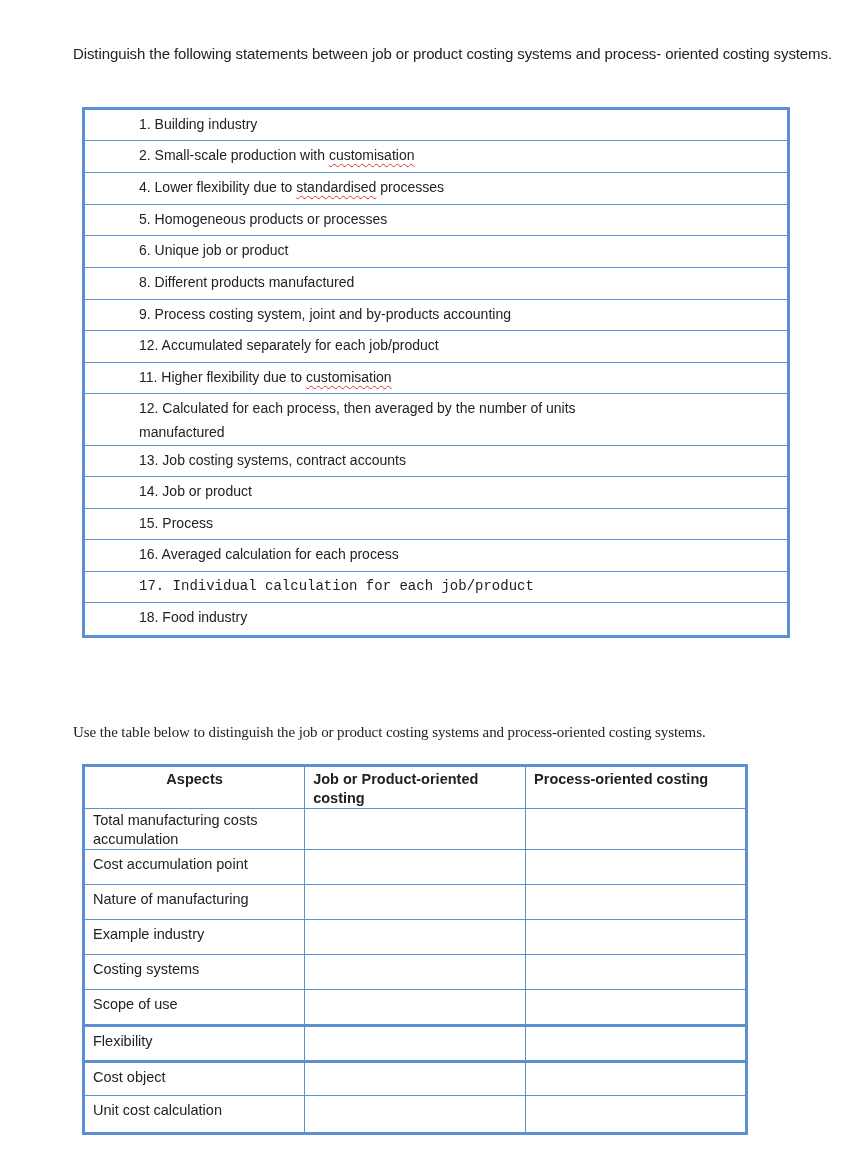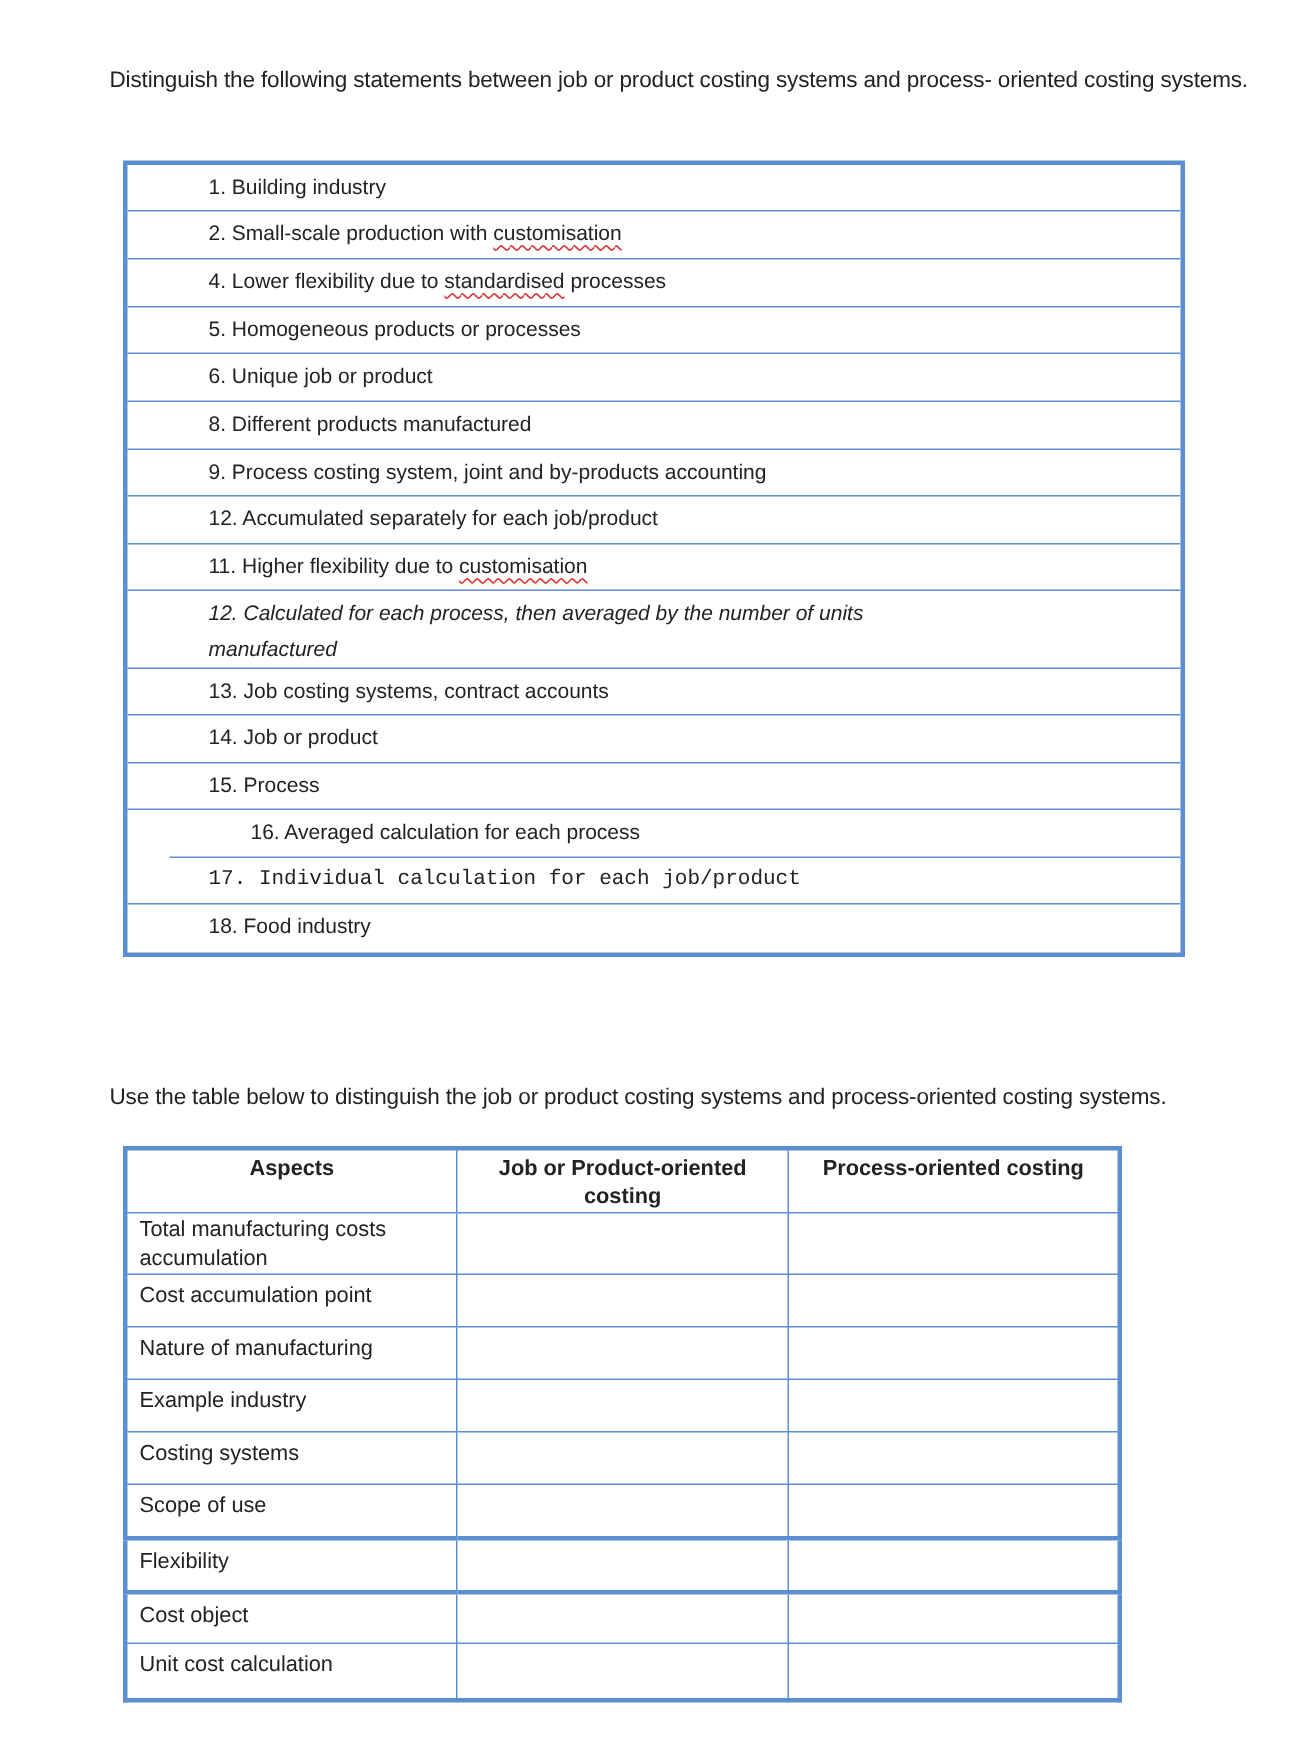--- a/index.html
+++ b/index.html
@@ -1,26 +1,26 @@
 <!DOCTYPE html>
 <html><head>
 <meta charset="utf-8">
 <style>
   html, body { margin:0; padding:0; background:#ffffff; }
   body { width:868px; height:1164px; position:relative; font-family:"Liberation Sans", sans-serif; color:#222; overflow:hidden; }
   .para { position:absolute; left:73px; font-size:15px; line-height:22px; letter-spacing:-0.1px; }
   #p1 { top:43px; width:780px; }
-  #p2 { top:721px; width:790px; white-space:nowrap; }
+  #p2 { top:721px; width:790px; white-space:nowrap;font-family:Liberation Serif, serif; }
   .tbl1 { position:absolute; left:82px; top:107px; width:708px; border:3px solid #5b8fd1; box-sizing:border-box; }
   .tbl1 .row { border-bottom:1px solid #5b8fd1; font-size:14px; padding-left:54px; box-sizing:border-box; display:flex; align-items:flex-start; padding-top:6px; }
   .tbl1 .row:last-child { border-bottom:none; }
   .squig { text-decoration: underline wavy #d33; text-underline-offset:3px; text-decoration-thickness:1px; }
   .tbl2 { position:absolute; left:82px; top:764px; width:666px; border:3px solid #5b8fd1; border-collapse:collapse; box-sizing:border-box; }
   .tbl2 td, .tbl2 th { border:1px solid #5b8fd1; vertical-align:top; font-size:14.5px; padding:3px 8px 0 8px; overflow:hidden; box-sizing:border-box; }
-  .tbl2 th { font-weight:bold; text-align:center; line-height:19px; }
+  .tbl2 th { font-weight:bold; text-align:left; line-height:19px; }
   .tbl2 th.c1 { text-align:center; }
   .tbl2 .thick td { border-top:3px solid #5b8fd1; }
 </style>
 </head>
 <body>
 
 <div id="p1" class="para">Distinguish the following statements between job or product costing systems and process- oriented costing systems.</div>
 
 <div class="tbl1" id="tbl1">
     <div class="row" style="height: 31px;">
@@ -44,32 +44,32 @@
     <div class="row" style="height: 31px;">
       <span>9. Process costing system, joint and by-products accounting</span>
     </div>
     <div class="row" style="height: 32px;">
       <span>12. Accumulated separately for each job/product</span>
     </div>
     <div class="row" style="height: 31px;">
       <span>11. Higher flexibility due to <span class="squig">customisation</span></span>
     </div>
     <div class="row" style="height: 52px; padding-top: 2px;">
-      <span style="width: 520px; line-height: 24px; font-style: italic;">12. Calculated for each process, then averaged by the number of units manufactured</span>
+      <span style="width: 520px; line-height: 24px;">12. Calculated for each process, then averaged by the number of units manufactured</span>
     </div>
     <div class="row" style="height: 31px;">
       <span>13. Job costing systems, contract accounts</span>
     </div>
     <div class="row" style="height: 32px;">
       <span>14. Job or product</span>
     </div>
     <div class="row" style="height: 31px;">
       <span>15. Process</span>
     </div>
-    <div class="row" style="height: 32px; margin-left: 28px;">
+    <div class="row" style="height: 32px;">
       <span>16. Averaged calculation for each process</span>
     </div>
     <div class="row" style="height: 31px; font-family: Liberation Mono, monospace;">
       <span>17. Individual calculation for each job/product</span>
     </div>
     <div class="row" style="height: 32px;">
       <span>18. Food industry</span>
     </div>
   </div>
 

